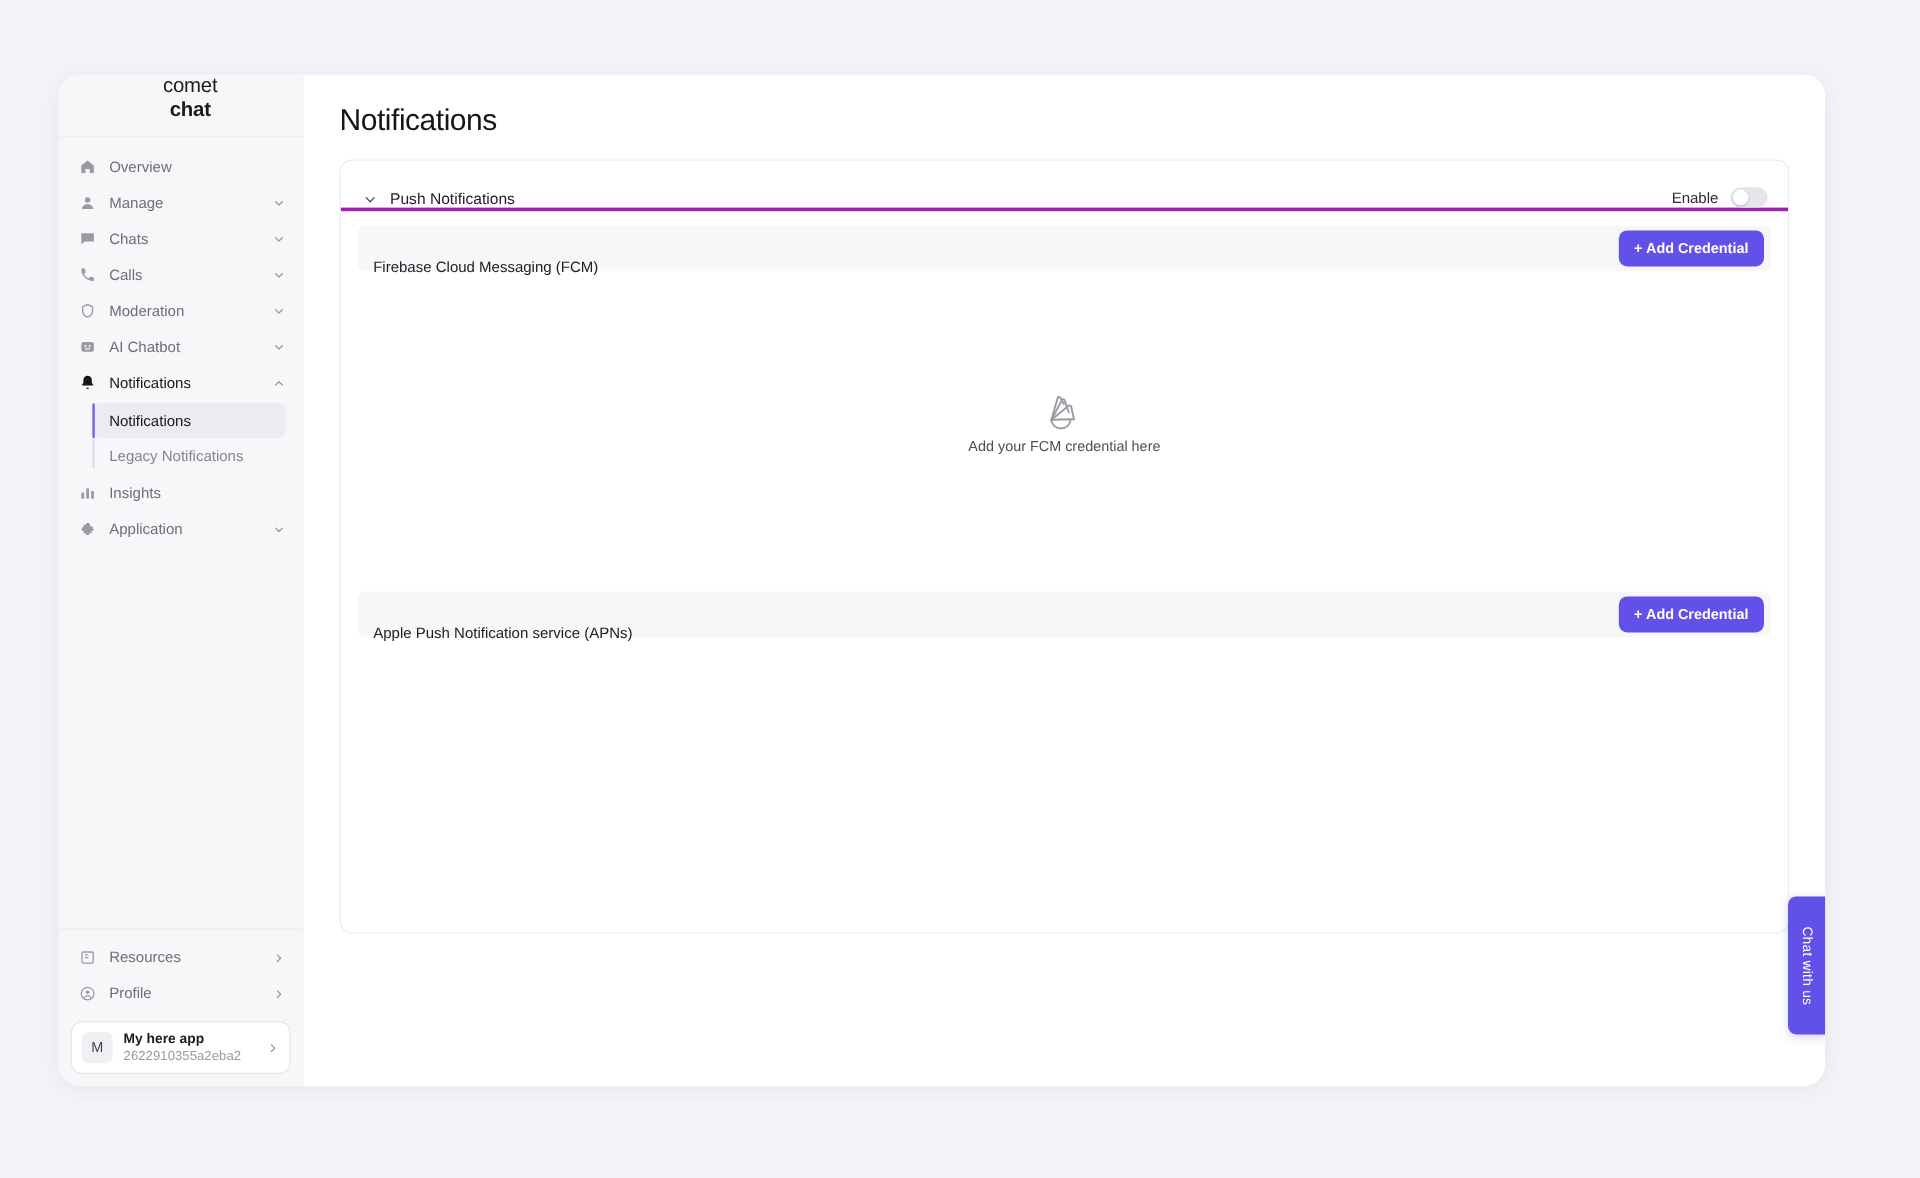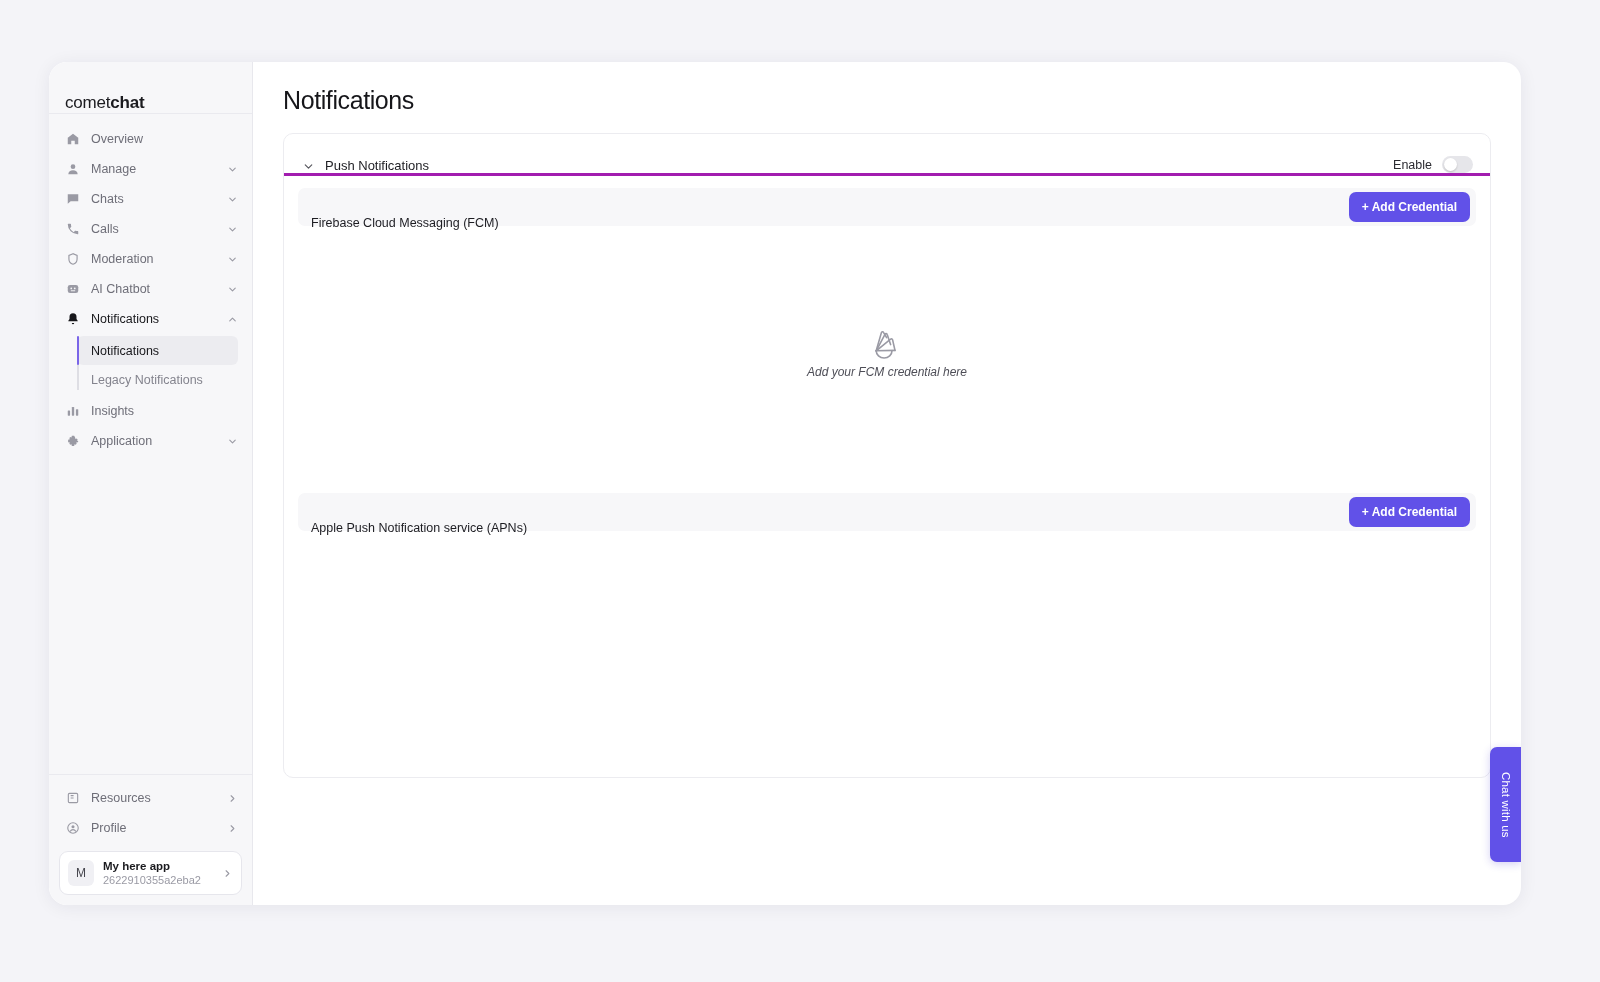--- a/index.html
+++ b/index.html
@@ -30,26 +30,27 @@
     border-right: 1px solid #e8e8ed;
     border-top-left-radius: 18px;
     border-bottom-left-radius: 18px;
     display: flex;
     flex-direction: column;
     position: relative;
   }
   .brand {
     height: 52px;
     display: flex;
-    align-items: flex-end;
+    align-items: center;
     padding-left: 16px;
     border-bottom: 1px solid #eaeaef;
     font-size: 17px;
     color: #1b1b1f;
     letter-spacing: -0.2px;
+    flex-direction: column;
   }
   .brand .light { font-weight: 400; }
   .brand .bold { font-weight: 700; }
 
   .nav {
     padding-top: 10px;
     flex: 1 1 auto;
     overflow: hidden;
   }
   .nav-item {
@@ -252,21 +253,20 @@
     font-family: Liberation Sans, sans-serif;
     white-space: nowrap;
   }
   .empty-state {
     height: 255px;
     display: flex;
     flex-direction: column;
     align-items: center;
     justify-content: center;
     gap: 0;
-    font-style: italic;
   }
   .empty-state .glyph { color: #9a9aa4; }
   .empty-state .caption { font-size: 12px; color: #4e4e57; }
 
   
   .chat-tab {
     position: absolute;
     right: 0px; top: 685px;
     width: 31px; height: 115px;
     background: #6151e8;

